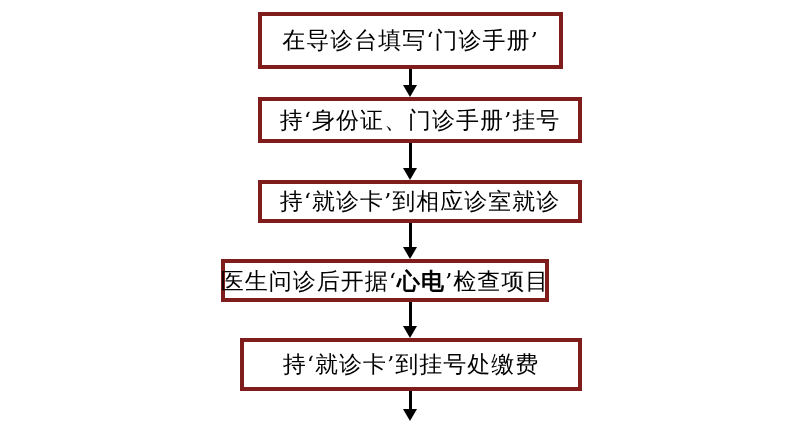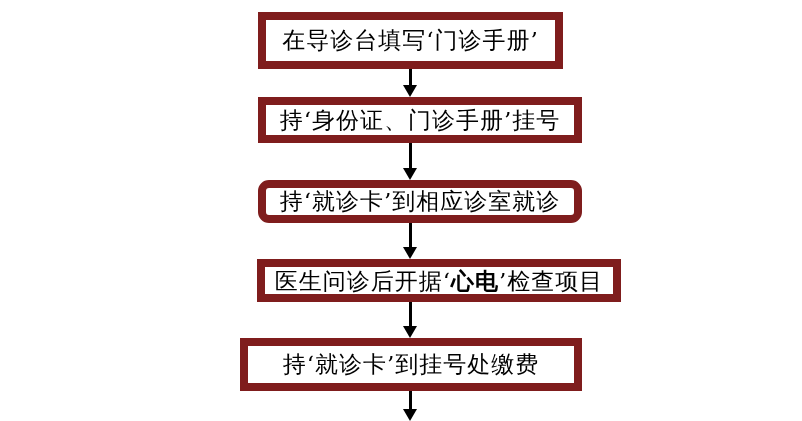--- a/index.html
+++ b/index.html
@@ -13,21 +13,21 @@
   #flowchart-canvas {
     position: relative;
     width: 802px;
     height: 421px;
     background: #ffffff;
     overflow: hidden;
   }
   .node-box {
     position: absolute;
     box-sizing: border-box;
-    border: 8px solid #7f1d1d;
+    border: 4px solid #7f1d1d;
     background: #ffffff;
     display: flex;
     align-items: center;
     justify-content: center;
   }
   .node-label {
     font-family: "DejaVu Serif", "Liberation Serif", serif;
     font-size: 23px;
     line-height: 1;
     color: #000000;
@@ -76,30 +76,30 @@
 
   <div class="node-box" style="left:258px; top:97px; width:324px; height:46px;">
     <span class="node-label">持‘身份证、门诊手册’挂号</span>
   </div>
 
   <div class="connector" style="left:403px; top:143px; width:14px; height:37px;">
     <div class="shaft" style="height:26px;"></div>
     <div class="head"></div>
   </div>
 
-  <div class="node-box" style="left:258px; top:180px; width:324px; height:43px;border-radius:11px;">
+  <div class="node-box" style="left:258px; top:180px; width:324px; height:43px;">
     <span class="node-label">持‘就诊卡’到相应诊室就诊</span>
   </div>
 
   <div class="connector" style="left:403px; top:223px; width:14px; height:36px;">
     <div class="shaft" style="height:25px;"></div>
     <div class="head"></div>
   </div>
 
-  <div class="node-box" style="left:221px; top:259px; width:364px; height:43px;margin-left:36px;">
+  <div class="node-box" style="left:221px; top:259px; width:328px; height:43px;">
     <span class="node-label"><span>医生问诊后开据‘</span><span class="em">心电</span><span>’检查项目</span></span>
   </div>
 
   <div class="connector" style="left:403px; top:302px; width:14px; height:36px;">
     <div class="shaft" style="height:25px;"></div>
     <div class="head"></div>
   </div>
 
   <div class="node-box" style="left:240px; top:338px; width:342px; height:53px;text-align:center;">
     <span class="node-label">持‘就诊卡’到挂号处缴费</span>

